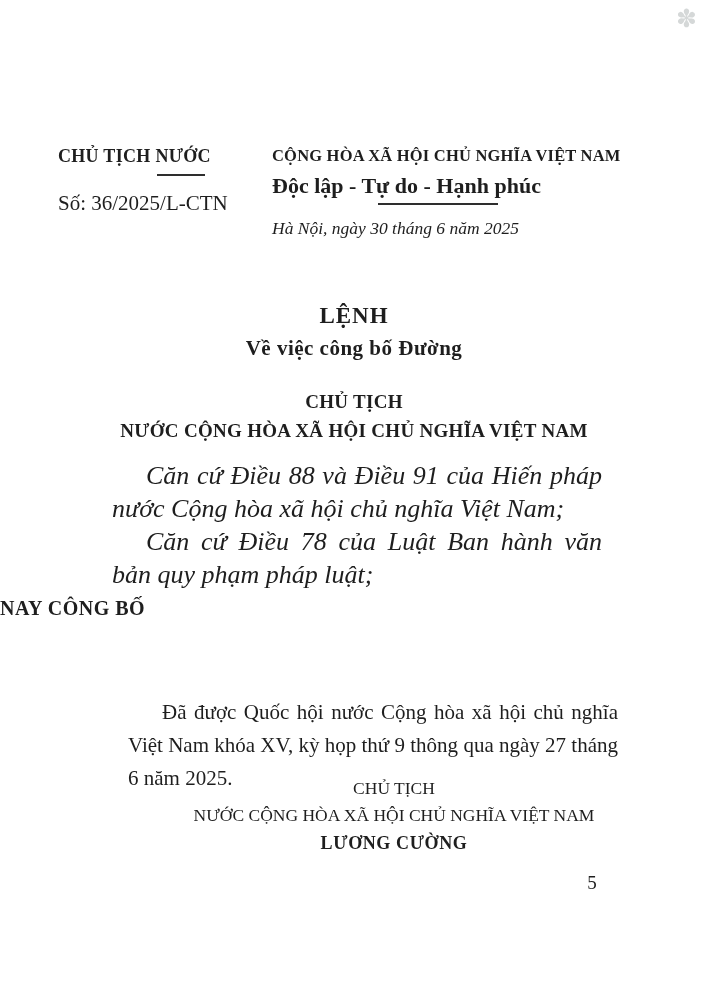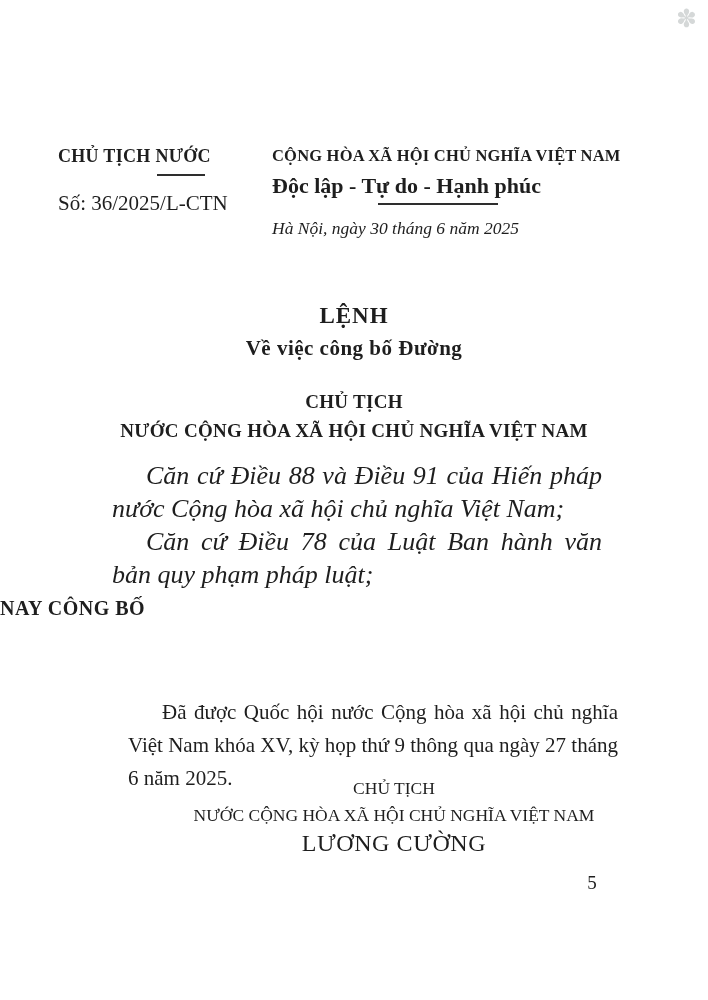--- a/index.html
+++ b/index.html
@@ -158,22 +158,22 @@
   .signature {
     position: absolute;
     top: 775px;
     left: 96px;
     width: 596px;
     text-align: center;
     font-size: 17.5px;
     line-height: 27px;
   }
   .signer {
-    font-weight: normal;
-    font-size: 24px;
+    font-weight: bold;
+    font-size: 18px;
     letter-spacing: 0.6px;
     margin-top: 1px;
   }
   
   .page-number {
     position: absolute;
     top: 872px;
     left: 576px;
     width: 32px;
     text-align: center;

